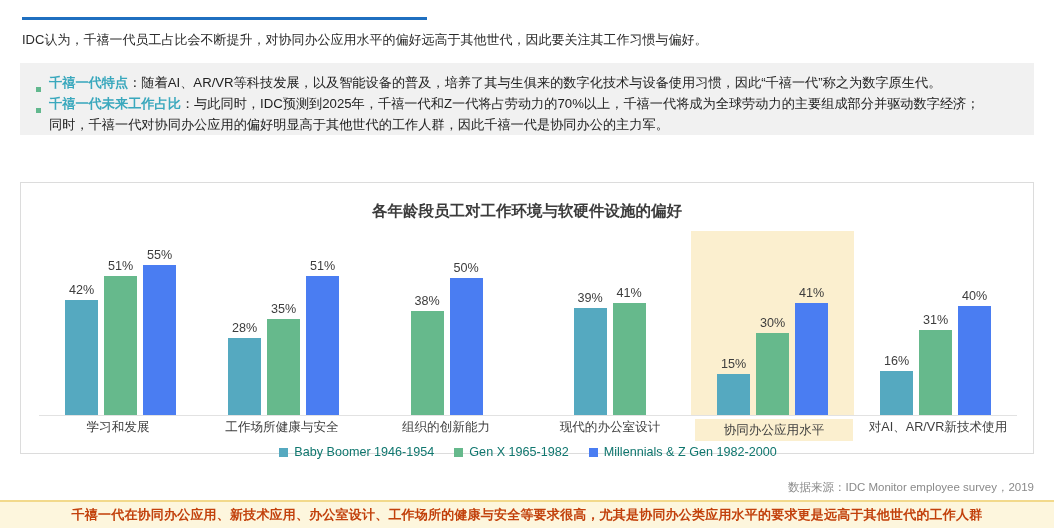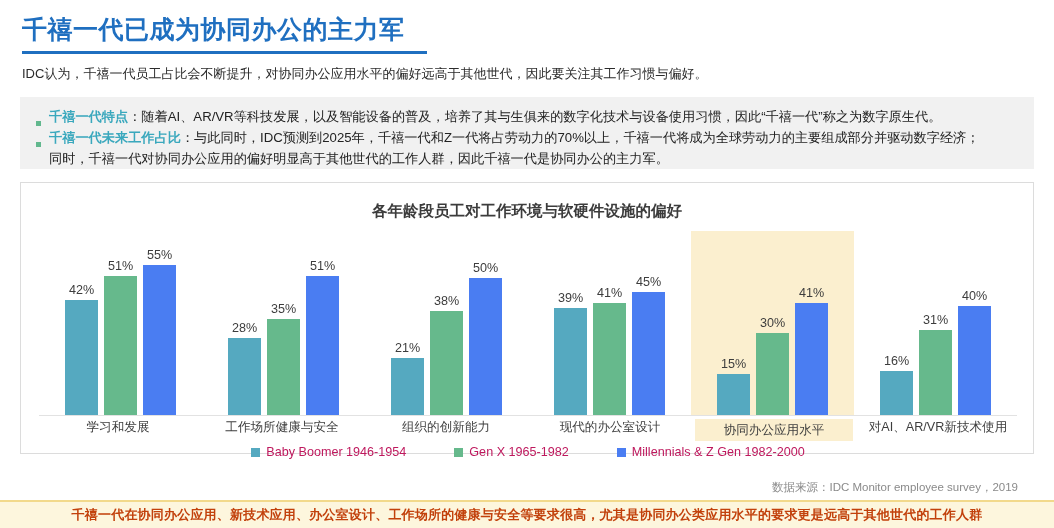--- a/index.html
+++ b/index.html
@@ -91,45 +91,44 @@
   }
   .cat-labels{
     position:absolute;left:18px;right:18px;top:236px;height:22px;display:flex;gap:6px;
   }
   .cat{
     flex:1;text-align:center;font-size:12.6px;color:#3e3e3e;
   }
   .cat.hl{background:#fbefcf;line-height:22px;}
   .legend{
     position:absolute;left:0;right:0;top:262px;
-    display:flex;justify-content:center;align-items:center;gap:48px;
-    font-size:12.6px;color:#be185d;
+    display:flex;justify-content:center;align-items:center;gap:20px;
+    font-size:12.6px;color:#0f766e;
   }
   .legend-item{display:flex;align-items:center;gap:6px;}
   .legend-swatch{width:9px;height:9px;display:inline-block;}
   
   .source{
-    position:absolute;right:36px;top:480px;
+    position:absolute;right:20px;top:480px;
     font-size:11.5px;color:#8a8a8a;
   }
   .footer-band{
     position:absolute;left:0;bottom:0;width:1054px;height:26px;
     background:#fdf6dd;
     border-top:2px solid #f2d98b;
     display:flex;align-items:center;justify-content:center;
   }
   .footer-band .txt{
     font-size:13px;color:#c2410c;font-weight:bold;letter-spacing:.2px;text-align:center;
   }
 </style>
 </head>
 <body>
 
 <div class="header">
-  <div class="title">千禧一代已成为协同办公的主力军</div>
   <div class="title-rule"></div>
   <div class="subtitle">IDC认为，千禧一代员工占比会不断提升，对协同办公应用水平的偏好远高于其他世代，因此要关注其工作习惯与偏好。</div>
 </div>
 
 <div class="bullets">
 
   <div class="bullet-row">
     <span class="bullet-marker"></span>
     <span class="bullet-body"><span class="bullet-label">千禧一代特点</span><span>：随着AI、AR/VR等科技发展，以及智能设备的普及，培养了其与生俱来的数字化技术与设备使用习惯，因此“千禧一代”称之为数字原生代。</span></span>
   </div>
@@ -172,44 +171,36 @@
             <div class="bar-value">35%</div>
             <div class="bar" style="background: rgb(102, 185, 140); height: 96px;"></div>
           </div>
           <div class="bar-wrap">
             <div class="bar-value">51%</div>
             <div class="bar" style="background: rgb(74, 125, 242); height: 139px;"></div>
           </div>
         </div>
         <div class="group">
           <div class="bar-wrap">
-            <div class="bar-value">21%</div>
-            <div class="bar" style="background: rgb(85, 169, 192); height: 57px;"></div>
-          </div>
-          <div class="bar-wrap">
             <div class="bar-value">38%</div>
             <div class="bar" style="background: rgb(102, 185, 140); height: 104px;"></div>
           </div>
           <div class="bar-wrap">
             <div class="bar-value">50%</div>
             <div class="bar" style="background: rgb(74, 125, 242); height: 137px;"></div>
           </div>
         </div>
         <div class="group">
           <div class="bar-wrap">
             <div class="bar-value">39%</div>
             <div class="bar" style="background: rgb(85, 169, 192); height: 107px;"></div>
           </div>
           <div class="bar-wrap">
             <div class="bar-value">41%</div>
             <div class="bar" style="background: rgb(102, 185, 140); height: 112px;"></div>
-          </div>
-          <div class="bar-wrap">
-            <div class="bar-value">45%</div>
-            <div class="bar" style="background: rgb(74, 125, 242); height: 123px;"></div>
           </div>
         </div>
         <div class="group">
           <div class="bar-wrap">
             <div class="bar-value">15%</div>
             <div class="bar" style="background: rgb(85, 169, 192); height: 41px;"></div>
           </div>
           <div class="bar-wrap">
             <div class="bar-value">30%</div>
             <div class="bar" style="background: rgb(102, 185, 140); height: 82px;"></div>

